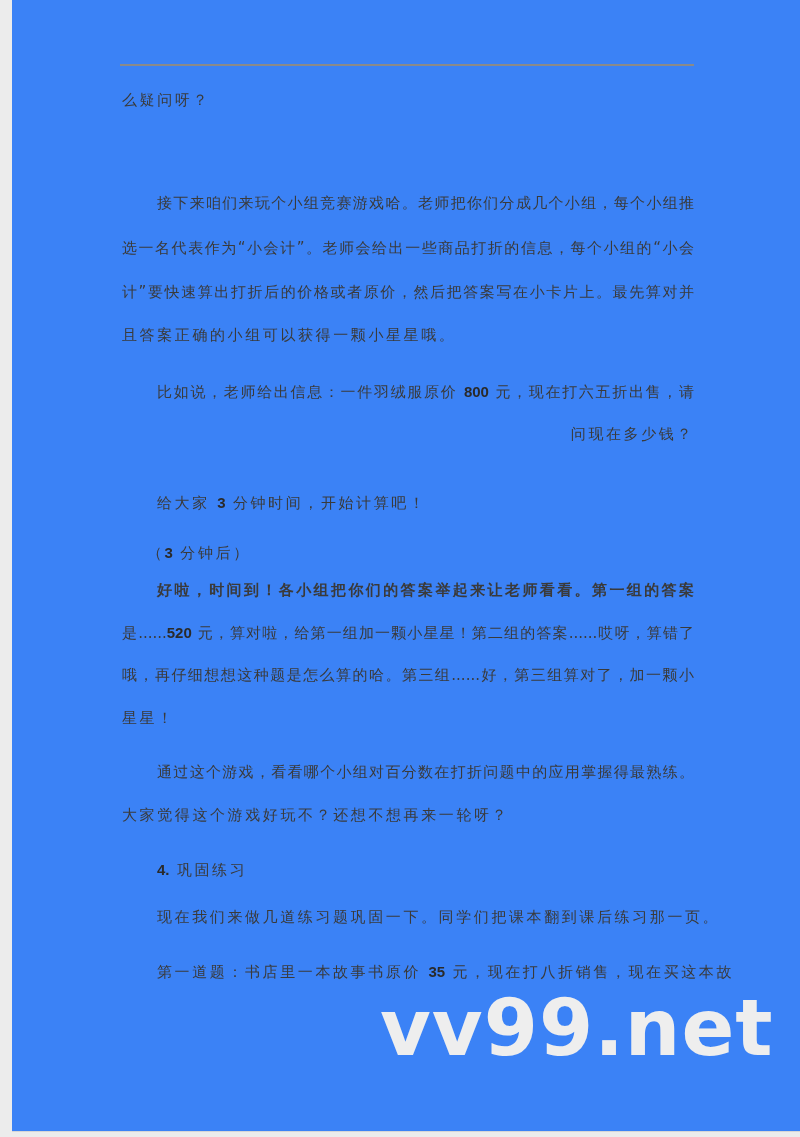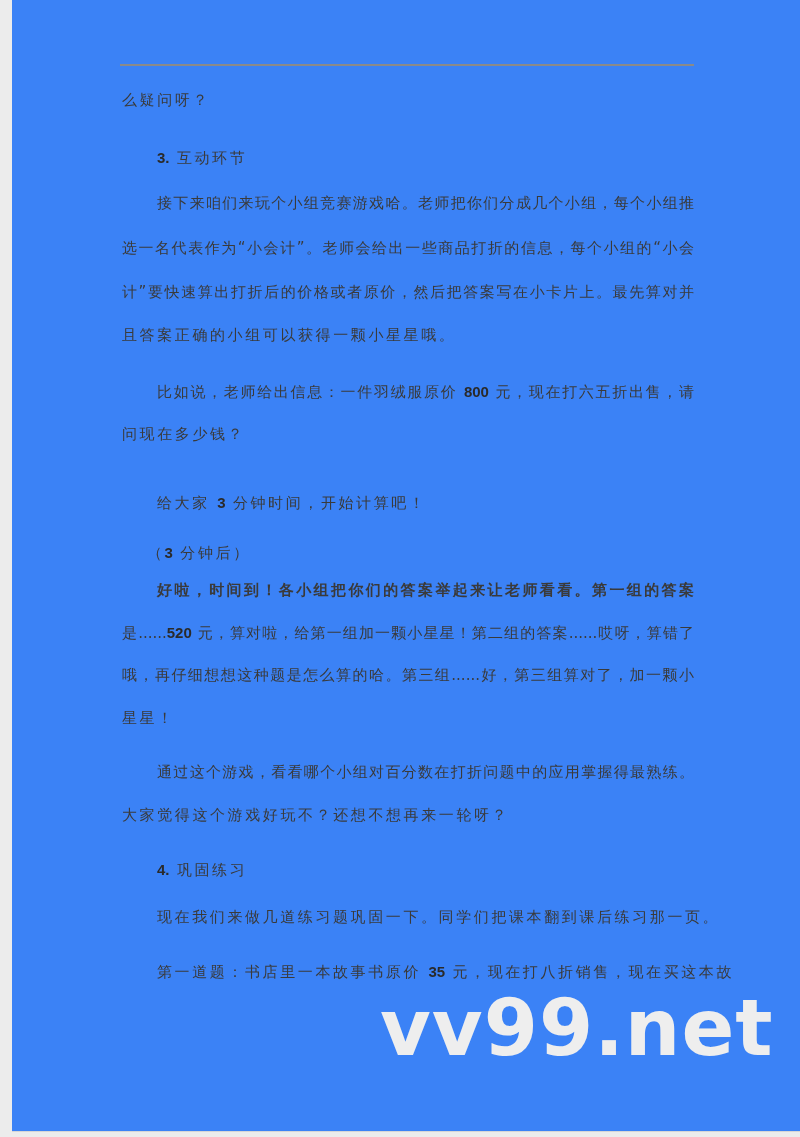--- a/index.html
+++ b/index.html
@@ -69,36 +69,32 @@
     }
   </style>
 </head>
 <body>
 
 <div class="page">
   <div class="header-rule"></div>
 
   <div class="line" style="top:90px;">么疑问呀？</div>
 
-  <div class="line heading" style="top:148px;">
-    <span class="num">3.</span>
-    <span>互动环节</span>
-  </div>
 
   <div class="line indent justify" style="top:193px;">接下来咱们来玩个小组竞赛游戏哈。老师把你们分成几个小组，每个小组推</div>
   <div class="line justify" style="top:238px;">选一名代表作为“小会计”。老师会给出一些商品打折的信息，每个小组的“小会</div>
   <div class="line justify" style="top:282px;">计”要快速算出打折后的价格或者原价，然后把答案写在小卡片上。最先算对并</div>
   <div class="line" style="top:325px;">且答案正确的小组可以获得一颗小星星哦。</div>
 
   <div class="line indent justify" style="top:382px;">
     <span>比如说，老师给出信息：一件羽绒服原价</span>
     <span class="num">800</span>
     <span>元，现在打六五折出售，请</span>
   </div>
-  <div class="line" style="top:424px;">问现在多少钱？</div>
+  <div class="line" style="top:424px;text-align:right;">问现在多少钱？</div>
 
   <div class="line indent" style="top:473px;margin-top:20px;">
     <span>给大家</span>
     <span class="num">3</span>
     <span>分钟时间，开始计算吧！</span>
   </div>
 
   <div class="line" style="top:525px; left:135px;margin-top:18px;">
     <span>（</span><span class="num">3</span>
     <span>分钟后）</span>

